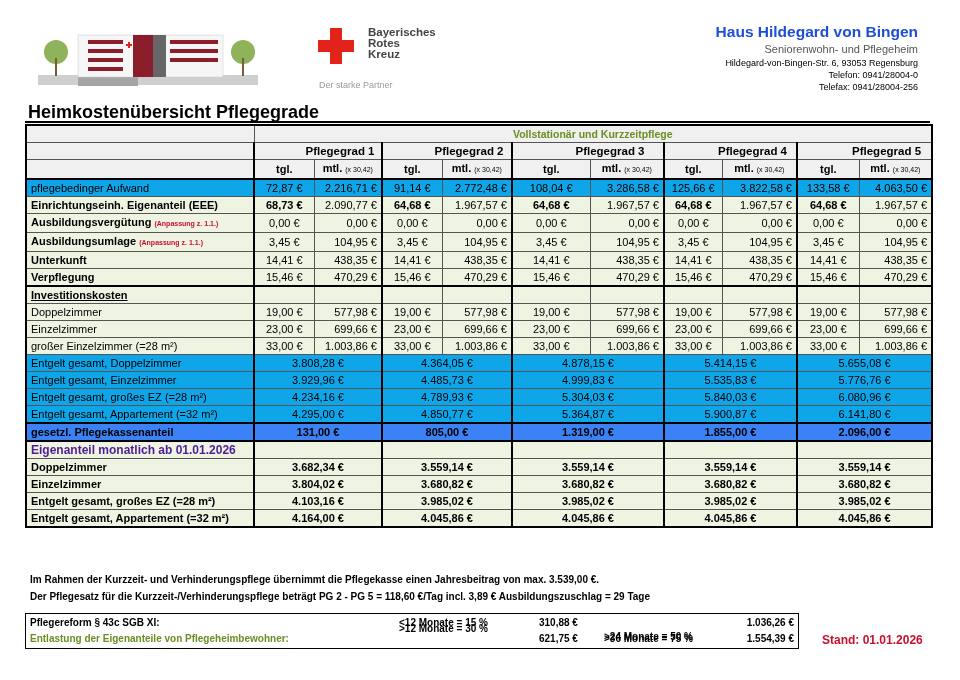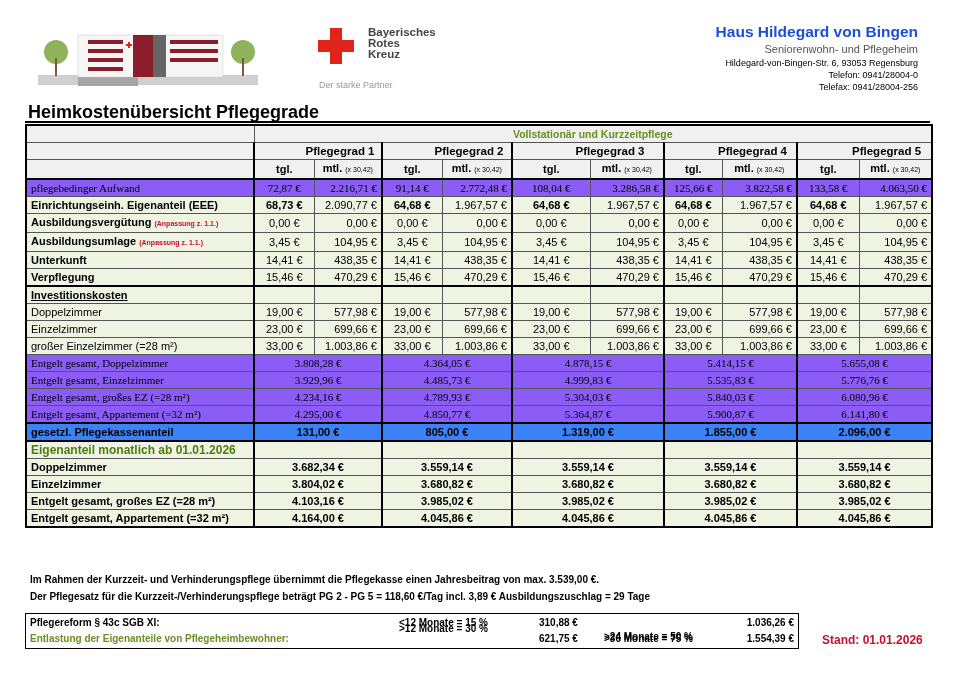--- a/index.html
+++ b/index.html
@@ -27,28 +27,28 @@
   
   table.cost { position: absolute; left: 25px; top: 124px; width: 906px; border-collapse: collapse;
                font-size: 11px; table-layout: fixed; border: 2px solid #000; }
   table.cost td { border: 1px solid #555; padding: 0 4px; height: 16px; line-height: 16px; white-space: nowrap; }
   .hdr td { background: #f0f0f0; border-bottom: none; border-top: none; }
   .hdr .grp { font-weight: bold; text-align: center; font-size: 11.5px; padding-left: 48px; }
   .hdr .sub { font-weight: bold; text-align: center; }
   .hdr .sub small { font-size: 7px; font-weight: normal; }
   .vk { color: #6b8e23; font-weight: bold; font-size: 10.5px; text-align: center; }
   .green td { background: #eef3e2; }
-  .white td { background: #8b5cf6; font-family: Liberation Serif, serif; }
+  .white td { background: #0ea5e9; }
   .grey td { background: #3b82f6; }
   .num { text-align: center; }
   .numr { text-align: right; }
   .bold td { font-weight: bold; }
   .lbl { text-align: left; }
   .note { color: #c8102e; font-size: 7px; font-weight: bold; }
-  .red { color: #4d7c0f; font-weight: bold; font-size: 12px; }
+  .red { color: #4c1d95; font-weight: bold; font-size: 12px; }
   .u { text-decoration: underline; font-weight: bold; }
   .thick-l { border-left: 2px solid #000 !important; }
   .thick-t td { border-top: 2px solid #000 !important; }
   .thick-b td { border-bottom: 2px solid #000 !important; }
 
   .info { position: absolute; left: 30px; font-size: 10px; font-weight: bold; white-space: nowrap; }
 
   .reform { position: absolute; left: 25px; top: 613px; width: 772px; height: 34px; border: 1.5px solid #000;
             font-size: 10px; font-weight: bold; }
   .reform .r { position: absolute; white-space: nowrap; }

